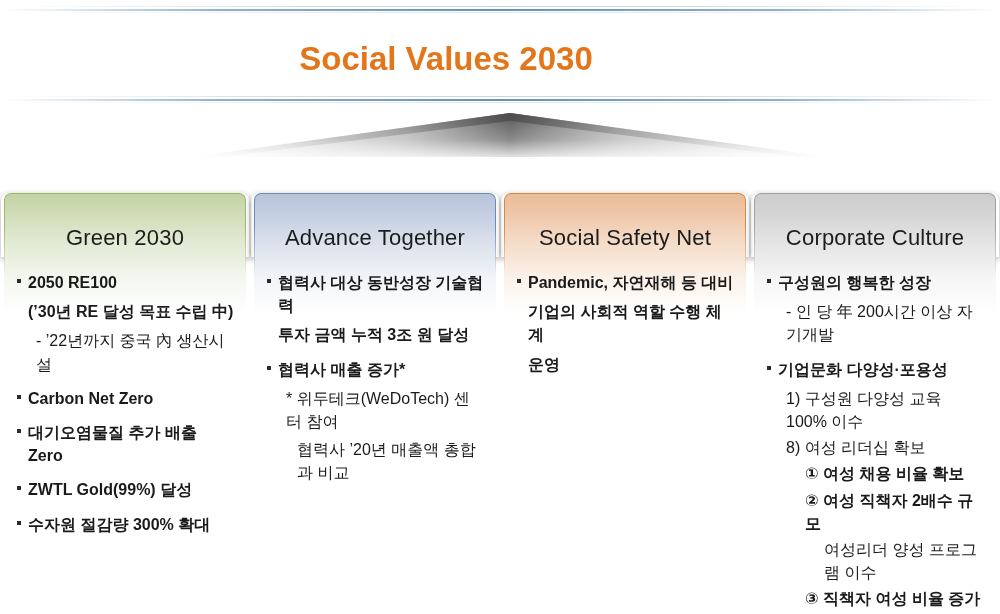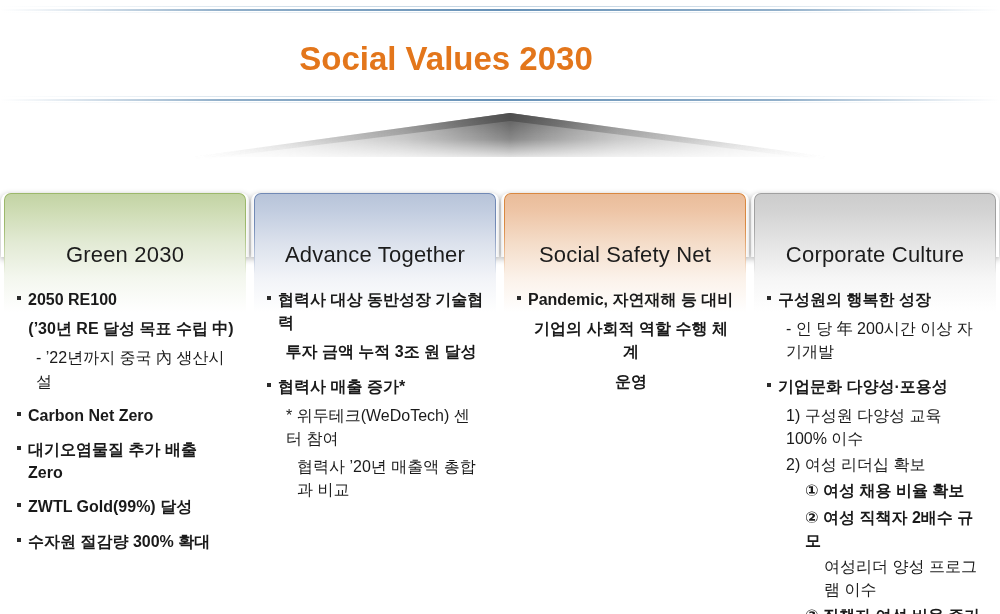--- a/index.html
+++ b/index.html
@@ -103,21 +103,21 @@
     height: 420px;
     display: flex;
     gap: 8px;
     padding: 0 4px;
     box-sizing: border-box;
   }
   .card {
     position: relative;
     flex: 1 1 0;
     border-radius: 7px 7px 0 0;
-    padding: 17px 10px;
+    padding: 0 10px;
     box-sizing: border-box;
   }
   
   .card .card-bg {
     position: absolute;
     left: 0; top: 0; right: 0; height: 130px;
     border-radius: 7px 7px 0 0;
     z-index: 0;
   }
   .card .card-border {
@@ -185,21 +185,20 @@
     width: 4px;
     height: 4px;
     background: #2b2b2b;
   }
   
   .l1c {
     font-weight: bold;
     padding-left: 12px;
     margin-bottom: 6px;
     line-height: 1.45;
-    text-align: center;
   }
   
   .l2 {
     font-weight: normal;
     padding-left: 20px;
     margin-bottom: 5px;
     line-height: 1.45;
   }
   .l2c {
     font-weight: normal;
@@ -355,21 +354,21 @@
     <div class="card-body">
 
       <div class="blk">
         <div class="l1"><span class="bullet"></span><span>구성원의 행복한 성장</span></div>
         <div class="l2">-  인 당 年 200시간 이상 자기개발</div>
       </div>
 
       <div class="blk">
         <div class="l1"><span class="bullet"></span><span>기업문화 다양성·포용성</span></div>
         <div class="l2n tight">1)  구성원 다양성 교육 100% 이수</div>
-        <div class="l2n tight">2)  여성 리더십 확보</div>
+        <div class="l2n tight">8)  여성 리더십 확보</div>
         <div class="l3 tight">①  여성 채용 비율 확보</div>
         <div class="l3 tight">②  여성 직책자 2배수 규모</div>
         <div class="l3c tight">여성리더 양성 프로그램 이수</div>
         <div class="l3 tight">③  직책자 여성 비율 증가</div>
       </div>
 
     </div>
   </div>
 
 </div>

